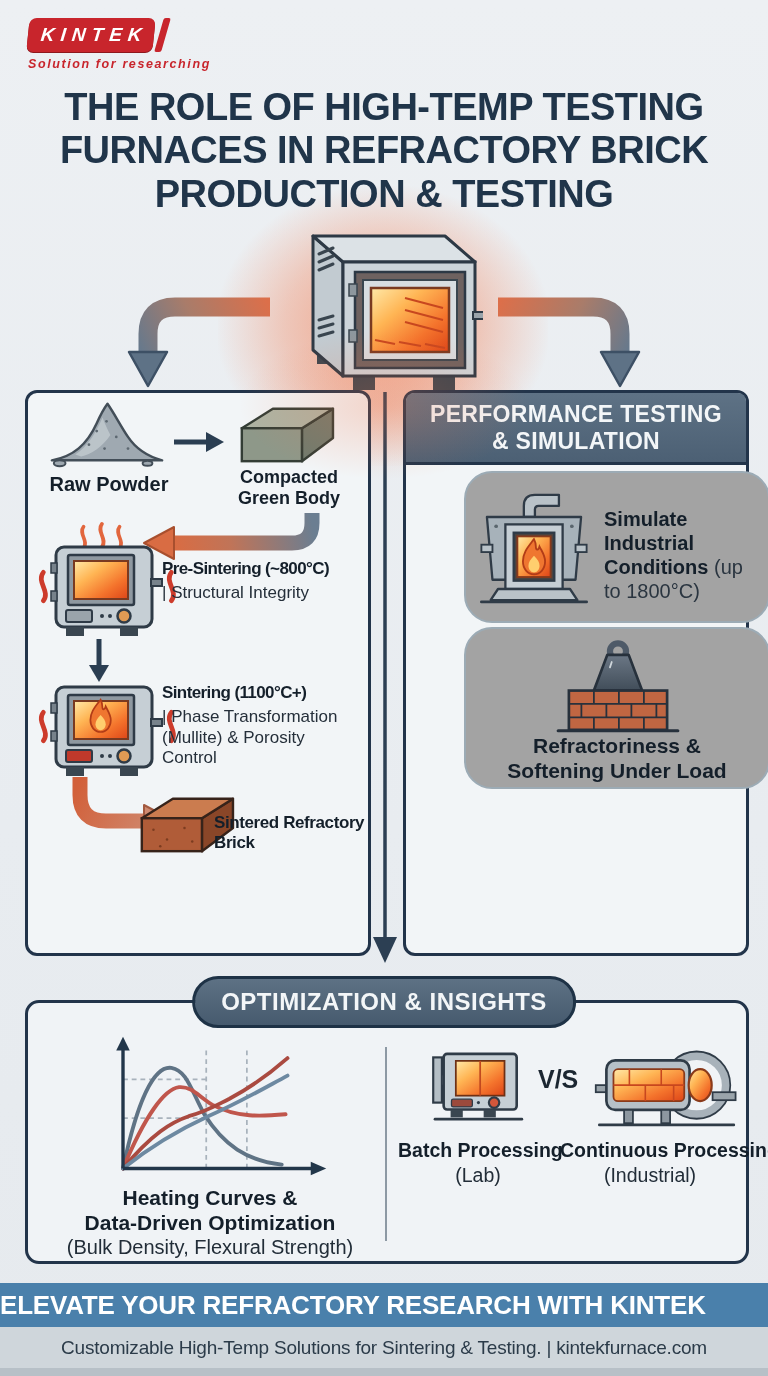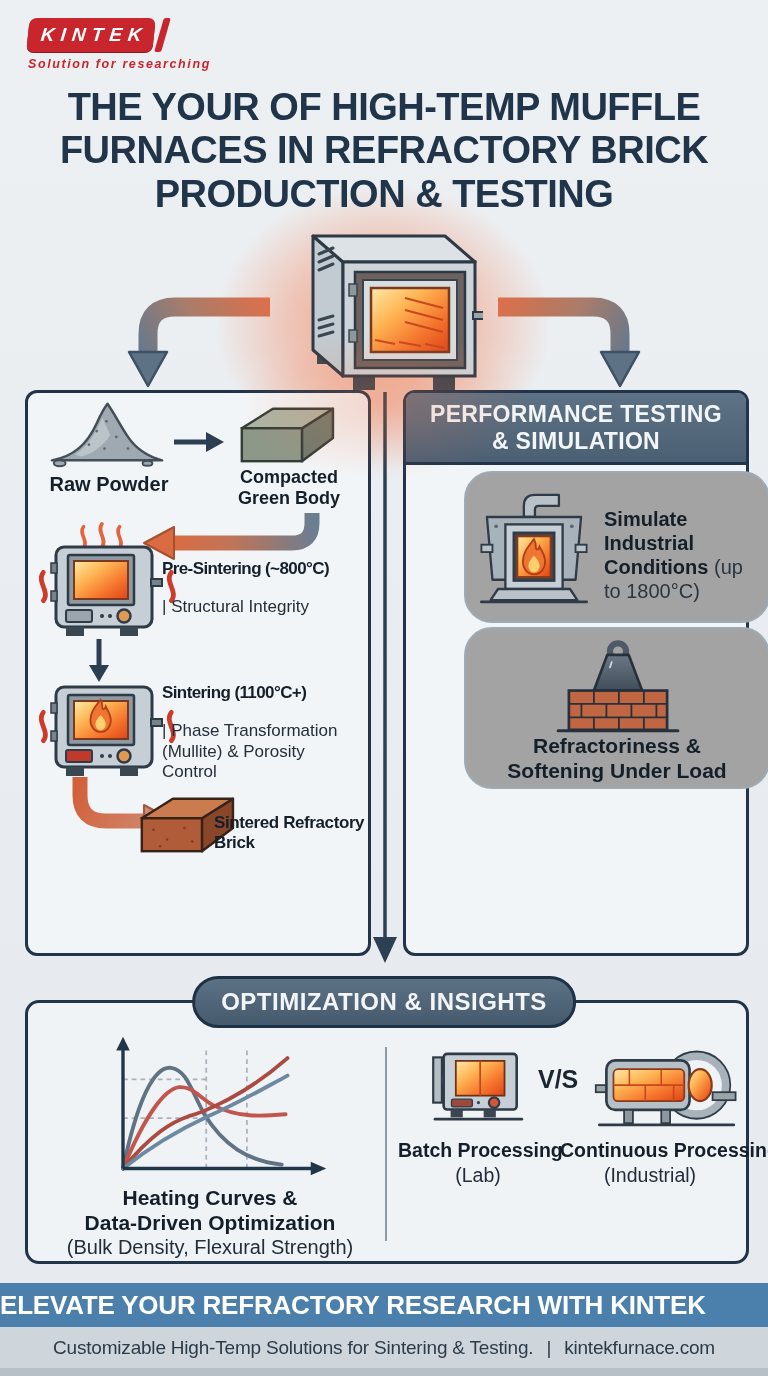--- a/index.html
+++ b/index.html
@@ -33,21 +33,21 @@
   .panel-header{background:linear-gradient(180deg,#5e7285,#4c6074);border-bottom:3px solid #22344a;
     border-radius:8px 8px 0 0;height:69px;display:flex;flex-direction:column;justify-content:center;
     text-align:center;color:#f3f6f8;font-weight:700;font-size:23px;line-height:1.16;letter-spacing:.3px;}
   .panel-body{position:relative;}
 
   .left-panel{left:25px;top:390px;width:340px;height:560px;}
   .right-panel{left:403px;top:390px;width:340px;height:560px;}
 
   .lbl{font-weight:700;font-size:20px;color:#141f2a;line-height:1.15;text-align:center;}
   .step-title{font-weight:700;font-size:17px;letter-spacing:-.6px;white-space:nowrap;color:#141f2a;}
-  .step-sub{font-weight:400;font-size:17px;color:#252f3a;line-height:1.22;margin-top:18px;}
+  .step-sub{font-weight:400;font-size:17px;color:#252f3a;line-height:1.22;margin-top:4px;}
 
   .card{position:absolute;background:#a3a3a3;border:2px solid #9cabb5;border-radius:28px;margin-left:44px;}
   .card-text{font-weight:700;font-size:20px;color:#141f2a;line-height:1.2;}
   .card-text .reg{font-weight:400;color:#2a3540;}
 
   
   .opt-panel{left:25px;top:1000px;width:718px;height:258px;background:#f0f3f6;
     border:3px solid #22344a;border-radius:14px;z-index:4;}
   .opt-pill{position:absolute;top:976px;left:50%;transform:translateX(-50%);z-index:7;
     background:linear-gradient(180deg,#5d7184,#465a6e);border:3px solid #1e3246;border-radius:28px;
@@ -62,21 +62,21 @@
   .proc-col .r{font-weight:400;font-size:19.5px;color:#222d38;display:block;margin-top:2px;}
   .tradeoffs{position:absolute;left:0;top:172px;width:352px;text-align:center;line-height:1.25;}
   .tradeoffs .b{font-weight:700;font-size:21px;color:#141f2a;display:block;}
   .tradeoffs .r{font-weight:400;font-size:19px;letter-spacing:-.3px;color:#222d38;display:block;white-space:nowrap;}
 
   
   .footer-blue{left:0;top:1283px;width:768px;height:44px;background:#4a80ab;z-index:5;
     display:flex;align-items:center;justify-content:flex-start;color:#fff;
     font-size:26px;font-weight:800;letter-spacing:-.2px;white-space:nowrap;}
   .footer-gray{left:0;top:1327px;width:768px;height:41px;background:#cfd6db;z-index:5;
-    display:flex;align-items:center;justify-content:center;gap:13px;color:#2b3b49;
+    display:flex;align-items:center;justify-content:center;gap:5px;color:#2b3b49;
     font-size:19px;letter-spacing:-.2px;white-space:nowrap;}
   .footer-strip{left:0;top:1368px;width:768px;height:8px;background:#b7c0c7;z-index:5;}
 </style>
 </head>
 <body>
 
 <svg width="0" height="0" style="position:absolute" aria-hidden="true">
   <defs>
     <linearGradient id="winGrad" x1="0" y1="0" x2="1" y2="1">
       <stop offset="0%" stop-color="#ffe9a8"></stop>
@@ -120,21 +120,21 @@
 
   <div class="abs logo">
     <div class="logo-row">
       <div class="logo-box">KINTEK</div>
       <div class="logo-slash"></div>
     </div>
     <div class="logo-tagline">Solution for researching</div>
   </div>
 
   <div class="abs title">
-    <span style="display:block">THE YOUR OF HIGH-TEMP MUFFLE</span>
+    <span style="display:block">THE ROLE OF HIGH-TEMP TESTING</span>
     <span style="display:block">FURNACES IN REFRACTORY BRICK</span>
     <span style="display:block">PRODUCTION &amp; TESTING</span>
   </div>
 
   <svg class="abs" style="left:110px;top:296px;z-index:2" width="548" height="96" viewBox="0 0 548 96">
     <defs>
       <linearGradient id="gL" gradientUnits="userSpaceOnUse" x1="160" y1="11" x2="38" y2="70">
         <stop offset="0%" stop-color="#dc6f4a"></stop>
           <stop offset="55%" stop-color="#a97c6a"></stop>
           <stop offset="100%" stop-color="#67798c"></stop>

